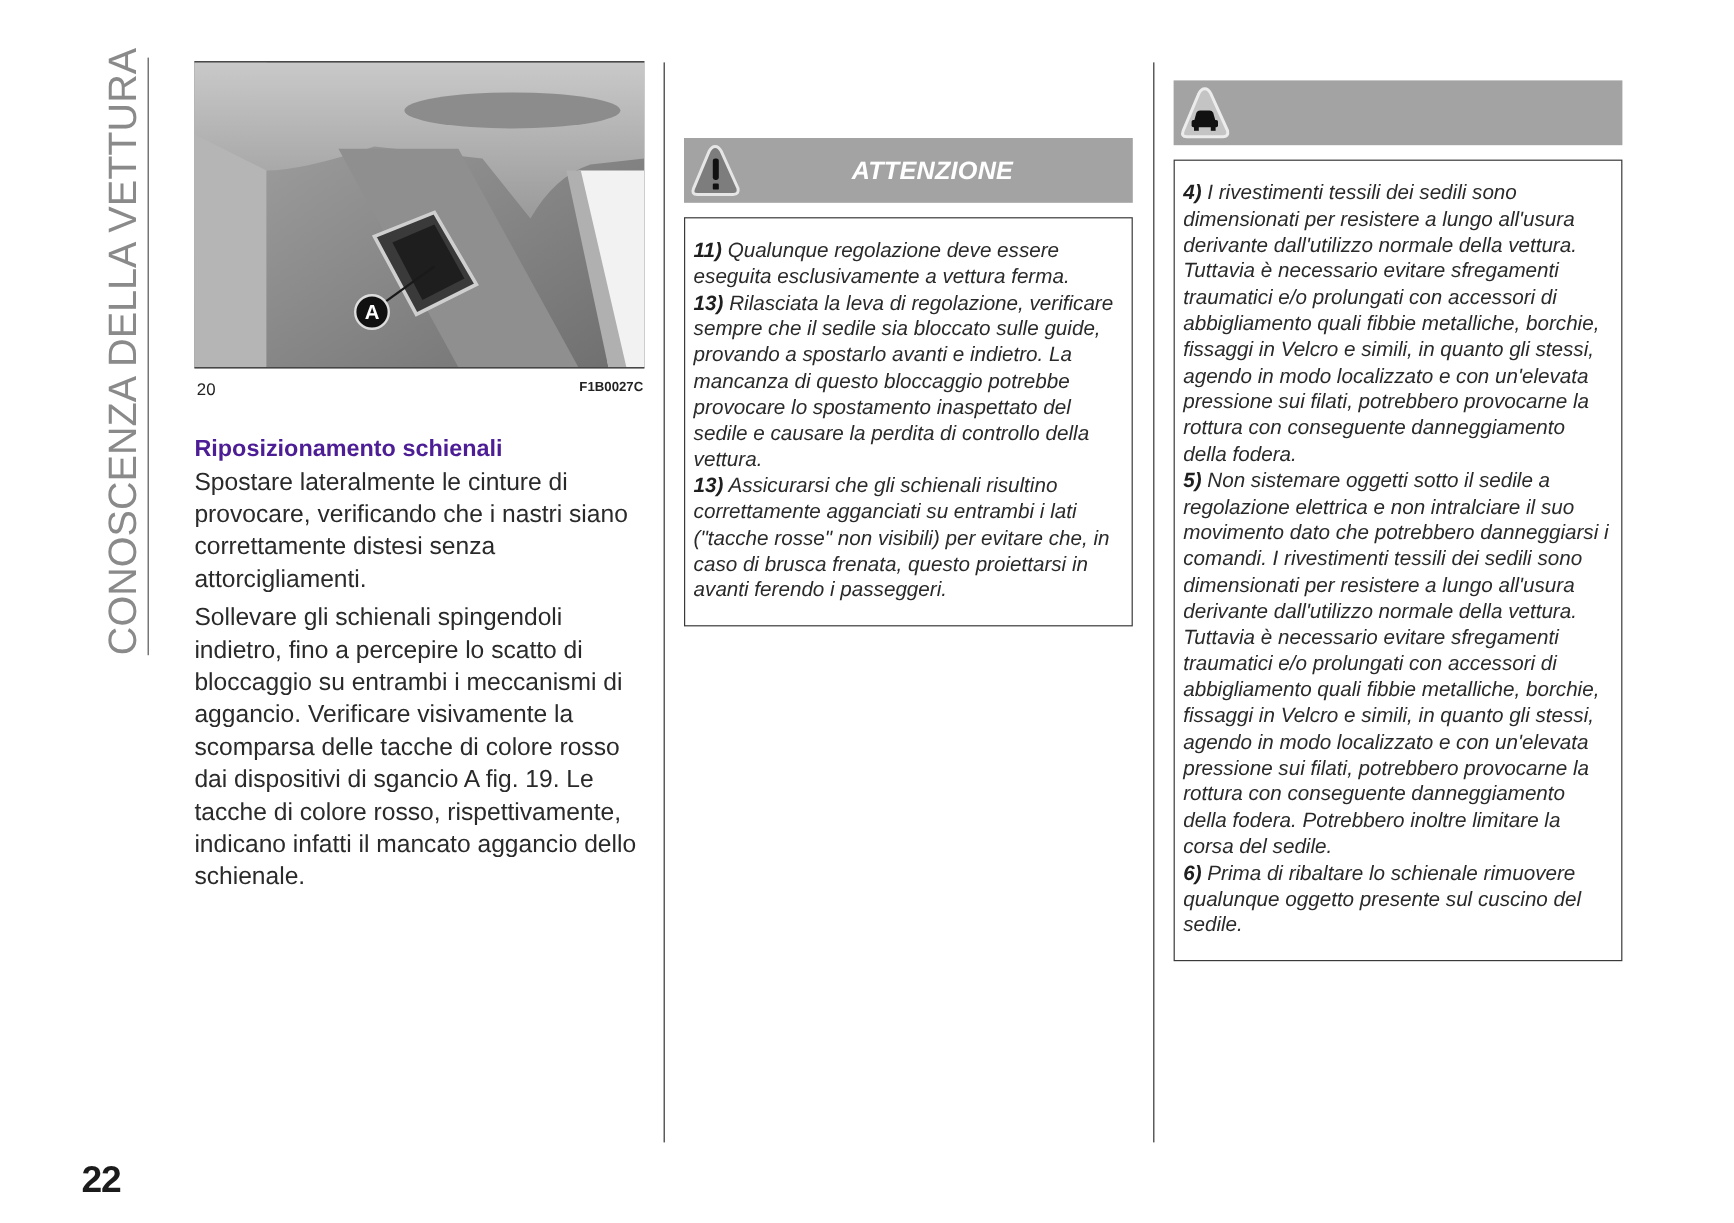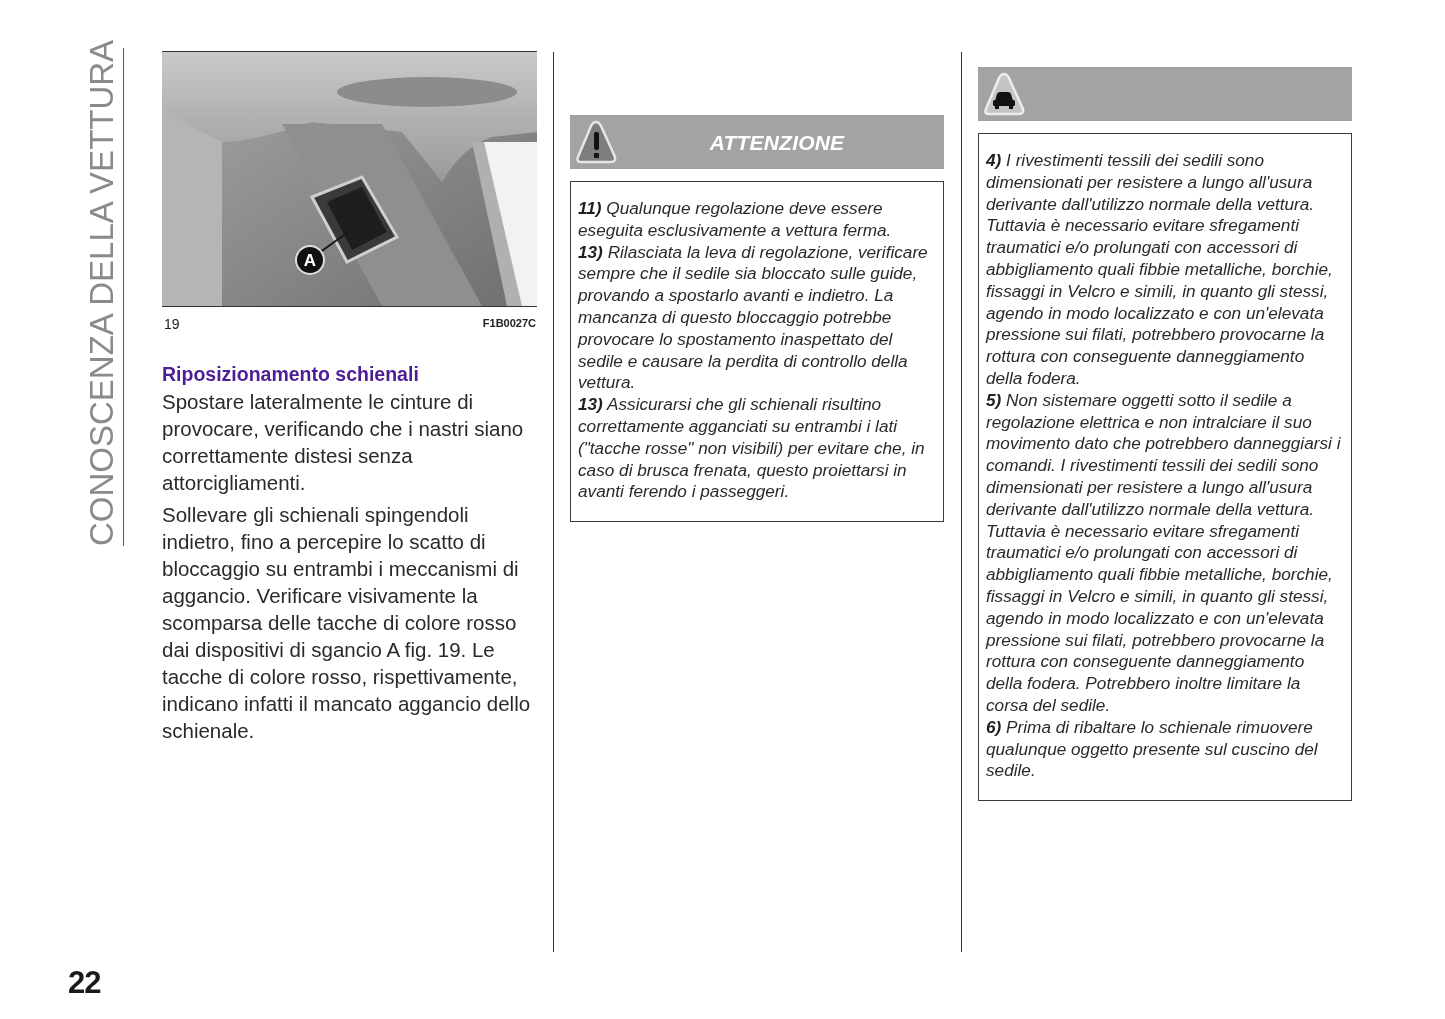--- a/index.html
+++ b/index.html
@@ -71,21 +71,21 @@
     <path d="M320,90 L375,90 L375,254 L345,254 Z" fill="#f2f2f2"></path>
     <path d="M310,90 L322,90 L360,254 L345,254 Z" fill="#b0b0b0"></path>
     <path d="M150,145 L200,125 L235,185 L185,210 Z" fill="#3a3a3a" stroke="#cfcfcf" stroke-width="3"></path>
     <path d="M165,150 L200,135 L225,180 L190,198 Z" fill="#1e1e1e"></path>
     <line x1="200" y1="170" x2="150" y2="206" stroke="#1a1a1a" stroke-width="2"></line>
     <circle cx="148" cy="208" r="14" fill="#111" stroke="#ddd" stroke-width="2"></circle>
     <text x="148" y="214" text-anchor="middle" font-family="Liberation Sans, sans-serif" font-size="17" font-weight="700" fill="#fff">A</text>
   </svg>
 </div>
 <div class="fig-caption">
-  <span class="num">19</span>
+  <span class="num">20</span>
   <span class="code">F1B0027C</span>
 </div>
 
 <div class="body-text">
   <h2>Riposizionamento schienali</h2>
   <p>Spostare lateralmente le cinture di provocare, verificando che i nastri siano correttamente distesi senza attorcigliamenti.</p>
   <p>Sollevare gli schienali spingendoli indietro, fino a percepire lo scatto di bloccaggio su entrambi i meccanismi di aggancio. Verificare visivamente la scomparsa delle tacche di colore rosso dai dispositivi di sgancio A fig. 19. Le tacche di colore rosso, rispettivamente, indicano infatti il mancato aggancio dello schienale.</p>
 </div>
 
 <div class="notice attn">

